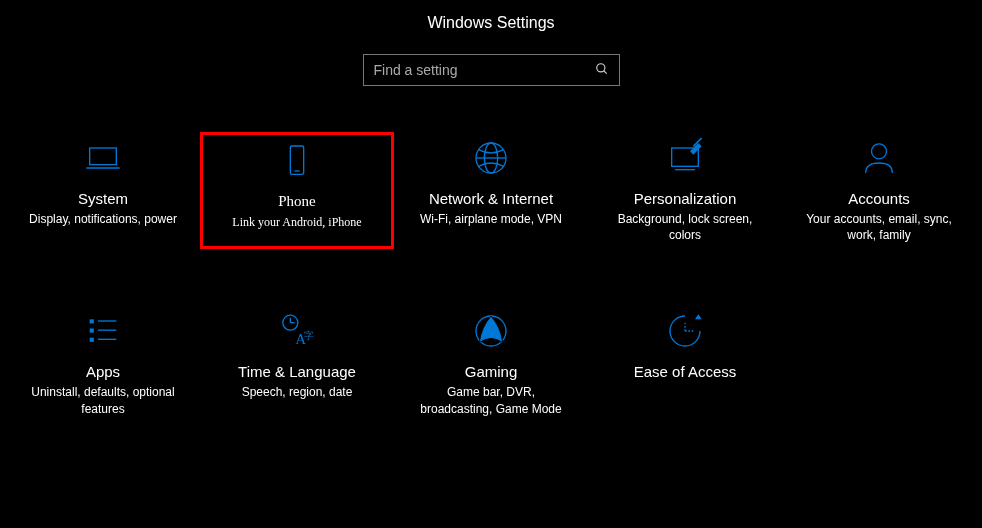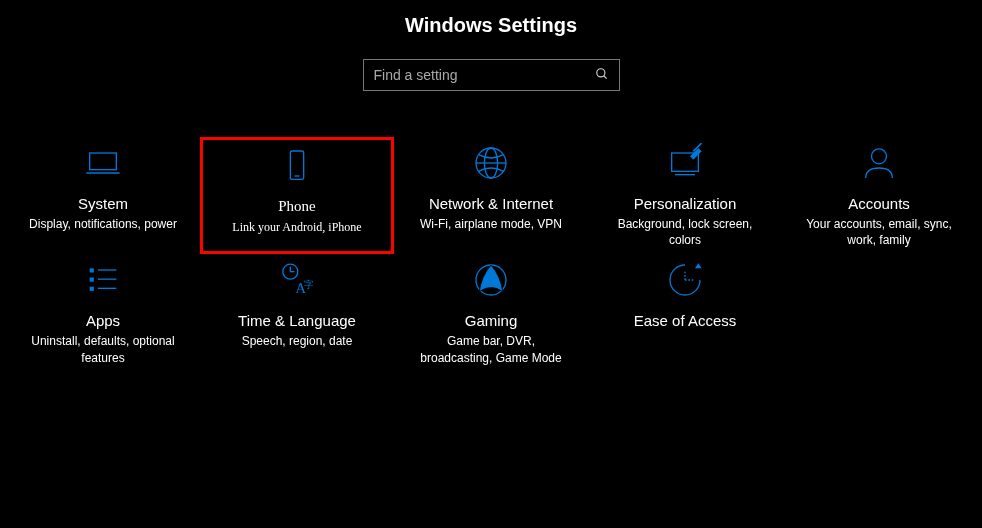--- a/index.html
+++ b/index.html
@@ -9,22 +9,22 @@
     background: #000;
     color: #fff;
     font-family: "Segoe UI", Tahoma, sans-serif;
     overflow: hidden;
   }
   .header {
     text-align: center;
     padding-top: 14px;
   }
   .title {
-    font-size: 20px;
-    font-weight: 700;
+    font-size: 16px;
+    font-weight: 400;
     color: #fff;
   }
   .search-wrap {
     display: flex;
     justify-content: center;
     margin-top: 22px;
   }
   .search {
     width: 257px;
     height: 32px;
@@ -45,20 +45,21 @@
   }
   .search input::placeholder { color: #aaa; }
   .search-icon {
     color: #ccc;
     font-size: 14px;
   }
   .grid {
     margin-top: 46px;
     display: grid;
     grid-template-columns: repeat(5, 1fr);
+    row-gap: 56px;
     padding: 0 6px;
   }
   .tile {
     display: flex;
     flex-direction: column;
     align-items: center;
     text-align: center;
     cursor: pointer;
     padding: 6px 4px;
     position: relative;

